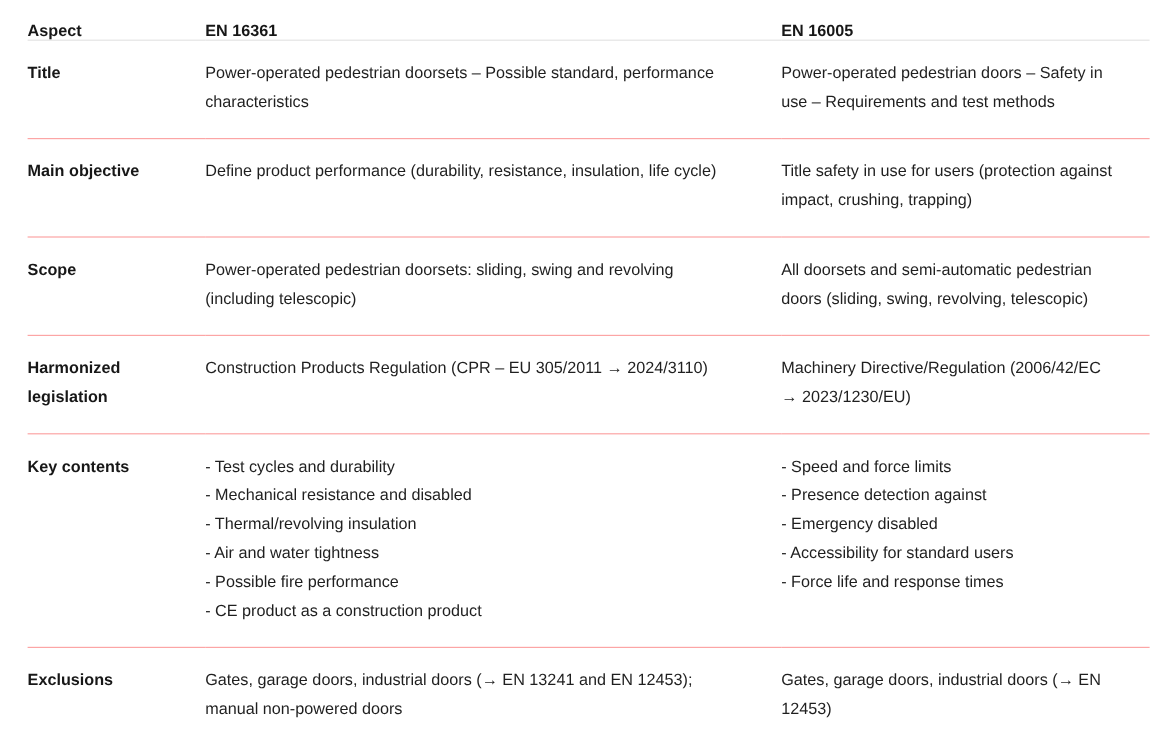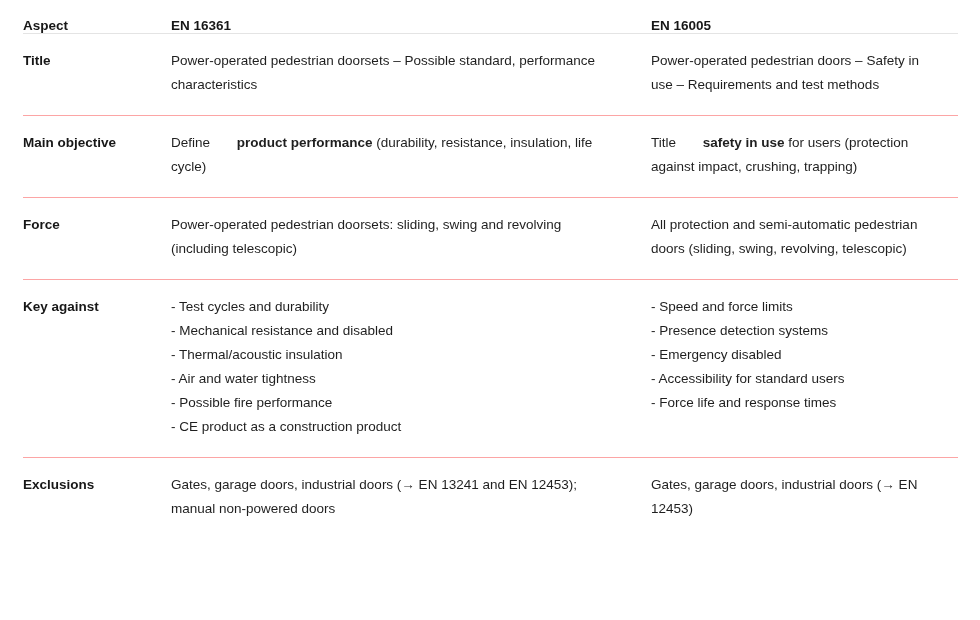--- a/index.html
+++ b/index.html
@@ -46,21 +46,21 @@
     padding: 15px 30px 18px 0;
     border-top: 1px solid #fca5a5;
   }
   tbody tr:first-child td { border-top: none; }
   td.aspect {
     font-weight: 700;
     color: #171717;
     padding-right: 12px;
   }
   td .line { min-height: 24px; }
-  td .bold { font-weight: 700; margin-left: 23px; }
+  td .bold { font-weight: 400; }
 </style>
 </head>
 <body>
 
 <div class="page">
 
   <table class="comparison">
     <colgroup>
       <col class="c-aspect">
       <col class="c-en16361">
@@ -86,41 +86,50 @@
         <tr>
           <td class="aspect">Main objective</td>
           <td>
             <div class="line"><span>Define </span><span class="bold">product performance</span><span> (durability, resistance, insulation, life cycle)</span></div>
           </td>
           <td>
             <div class="line"><span>Title </span><span class="bold">safety in use</span><span> for users (protection against impact, crushing, trapping)</span></div>
           </td>
         </tr>
         <tr>
-          <td class="aspect">Force</td>
+          <td class="aspect">Scope</td>
           <td>
             <div class="line"><span>Power-operated pedestrian doorsets: sliding, swing and revolving (including telescopic)</span></div>
           </td>
           <td>
-            <div class="line"><span>All protection and semi-automatic pedestrian doors (sliding, swing, revolving, telescopic)</span></div>
+            <div class="line"><span>All doorsets and semi-automatic pedestrian doors (sliding, swing, revolving, telescopic)</span></div>
           </td>
         </tr>
         <tr>
-          <td class="aspect">Key against</td>
+          <td class="aspect">Harmonized legislation</td>
+          <td>
+            <div class="line"><span>Construction Products Regulation (CPR – EU 305/2011 → 2024/3110)</span></div>
+          </td>
+          <td>
+            <div class="line"><span>Machinery Directive/Regulation (2006/42/EC → 2023/1230/EU)</span></div>
+          </td>
+        </tr>
+        <tr>
+          <td class="aspect">Key contents</td>
           <td>
             <div class="line"><span>- Test cycles and durability</span></div>
             <div class="line"><span>- Mechanical resistance and disabled</span></div>
-            <div class="line"><span>- Thermal/acoustic insulation</span></div>
+            <div class="line"><span>- Thermal/revolving insulation</span></div>
             <div class="line"><span>- Air and water tightness</span></div>
             <div class="line"><span>- Possible fire performance</span></div>
             <div class="line"><span>- CE product as a construction product</span></div>
           </td>
           <td>
             <div class="line"><span>- Speed and force limits</span></div>
-            <div class="line"><span>- Presence detection systems</span></div>
+            <div class="line"><span>- Presence detection against</span></div>
             <div class="line"><span>- Emergency disabled</span></div>
             <div class="line"><span>- Accessibility for standard users</span></div>
             <div class="line"><span>- Force life and response times</span></div>
           </td>
         </tr>
         <tr>
           <td class="aspect">Exclusions</td>
           <td>
             <div class="line"><span>Gates, garage doors, industrial doors (→ EN 13241 and EN 12453); manual non-powered doors</span></div>
           </td>

